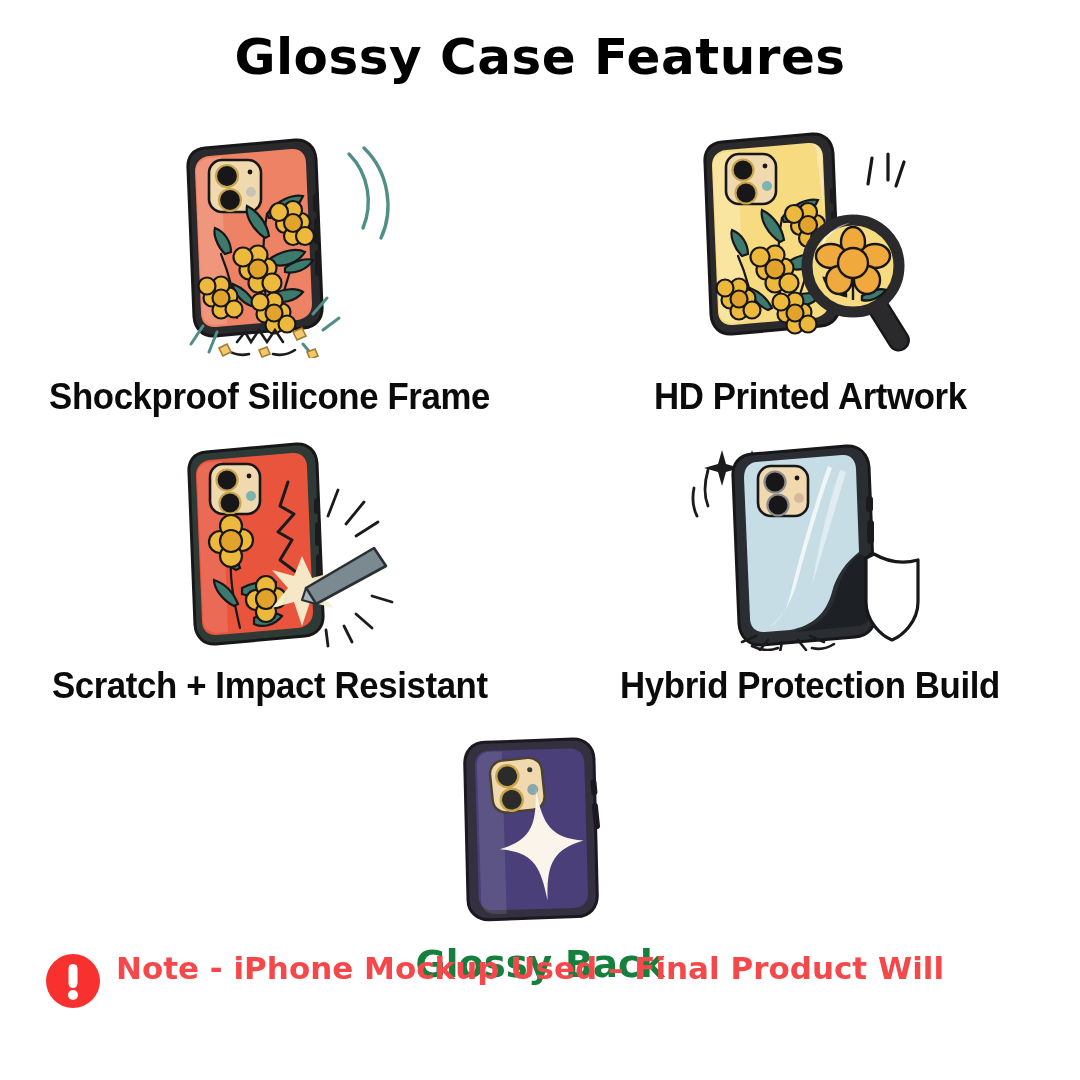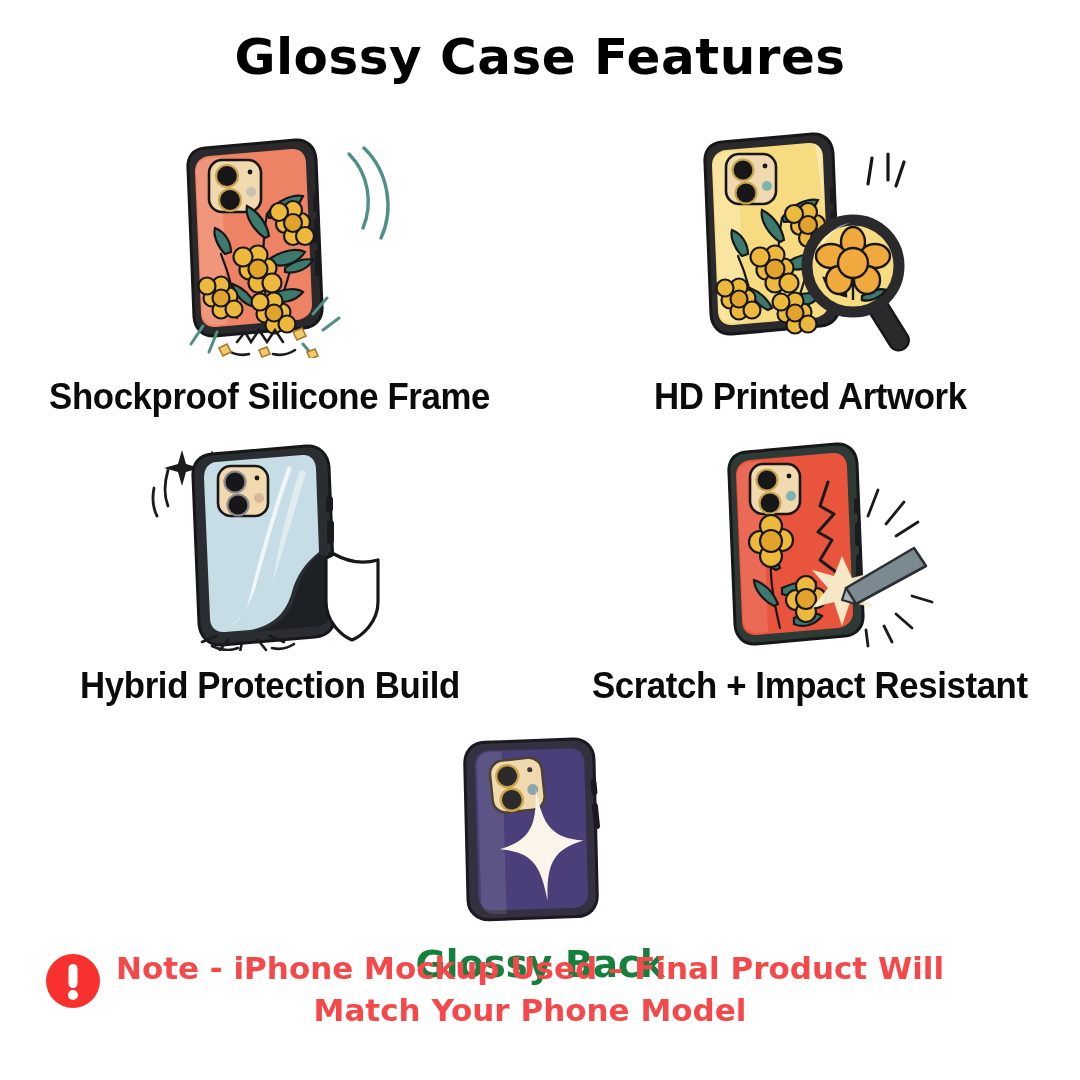--- a/index.html
+++ b/index.html
@@ -342,20 +342,93 @@
         </svg>
         <div class="feature-label">HD Printed Artwork</div>
       </div>
     </div>
 
     <div class="row row2">
 
       <div class="cell">
         <svg class="art" width="300" height="215" viewBox="0 0 300 215">
 
+          <g>
+            <path d="M86 16 L176 8 C188 7 196 15 197 27 L203 178 C204 190 197 199 185 200 L96 208 C84 209 76 201 75 189 L69 37 C68 25 74 17 86 16 Z" fill="#2e3a36" stroke="#17171a" stroke-width="3"></path>
+            <path d="M90 24 L172 17 C181 16 187 22 187 31 L193 176 C193 185 187 191 178 192 L97 199 C88 200 82 194 82 185 L76 40 C76 31 81 25 90 24 Z" fill="#e8543c"></path>
+            <path d="M91 26 L102 25 L108 196 L97 197 C89 197 83 192 83 184 L77 39 C77 31 83 27 91 26 Z" fill="#ffffff" opacity="0.13"></path>
+            <g fill="#1b1b1e">
+              <rect x="194" y="62" width="6" height="16" rx="3"></rect>
+              <rect x="195" y="86" width="6" height="24" rx="3"></rect>
+              <rect x="196" y="118" width="6" height="24" rx="3"></rect>
+            </g>
+          </g>
+
+          <g>
+            <rect x="90" y="28" width="50" height="50" rx="13" fill="#f0d9ae" stroke="#17171a" stroke-width="2.6"></rect>
+            <circle cx="107" cy="44" r="10.5" fill="#17171a" stroke="#c8a44a" stroke-width="2.2"></circle>
+            <circle cx="110" cy="67" r="10.5" fill="#17171a" stroke="#c8a44a" stroke-width="2.2"></circle>
+            <circle cx="129" cy="40" r="2.4" fill="#17171a"></circle>
+            <circle cx="131" cy="60" r="5" fill="#7fb3ad"></circle>
+          </g>
+
+          <g stroke="#17171a" stroke-width="2.2" stroke-linecap="round">
+            <g fill="none">
+              <path d="M120 192 C114 166 108 138 112 112"></path>
+              <path d="M140 188 C146 172 152 156 156 146"></path>
+            </g>
+            <g fill="#3d7a6e">
+              <path d="M116 134 C104 128 96 114 98 106 C110 112 118 124 120 132 Z"></path>
+              <path d="M122 152 C134 146 148 144 154 148 C146 158 132 162 122 158 Z"></path>
+              <path d="M114 170 C102 164 94 152 94 144 C106 148 114 158 118 168 Z"></path>
+              <path d="M134 182 C146 176 156 176 162 180 C154 190 142 192 134 188 Z"></path>
+            </g>
+            <g fill="#edb93c">
+              <circle cx="100" cy="106" r="11"></circle>
+              <circle cx="122" cy="104" r="11"></circle>
+              <circle cx="111" cy="90" r="11"></circle>
+              <circle cx="111" cy="120" r="11"></circle>
+            </g>
+            <circle cx="111" cy="105" r="11" fill="#e2a32c"></circle>
+            <g fill="#edb93c">
+              <circle cx="136" cy="164" r="10"></circle>
+              <circle cx="156" cy="162" r="10"></circle>
+              <circle cx="146" cy="150" r="10"></circle>
+              <circle cx="146" cy="176" r="10"></circle>
+            </g>
+            <circle cx="146" cy="163" r="10" fill="#e2a32c"></circle>
+          </g>
+
+          <g fill="none" stroke="#1b1b1e" stroke-width="3" stroke-linecap="round" stroke-linejoin="round">
+            <path d="M168 46 L160 70 L174 78 L158 96 L172 104 L160 124 L176 136"></path>
+          </g>
+
+          <path d="M182 120 L192 142 L214 136 L196 154 L214 172 L190 166 L182 190 L174 166 L152 172 L168 152 L152 134 L174 140 Z" fill="#f7f0cf" stroke="none" opacity="0.95"></path>
+
+          <g>
+            <path d="M186 152 L254 112 L266 130 L196 168 Z" fill="#7b8a90" stroke="#2a2f33" stroke-width="2.6" stroke-linejoin="round"></path>
+            <path d="M186 152 L196 168 L182 164 Z" fill="#a7b4b9" stroke="#2a2f33" stroke-width="2.2" stroke-linejoin="round"></path>
+          </g>
+
+          <g stroke="#1b1b1e" stroke-width="2.8" stroke-linecap="round" fill="none">
+            <path d="M218 54 L208 80"></path>
+            <path d="M244 66 L226 88"></path>
+            <path d="M258 86 L236 100"></path>
+            <path d="M236 178 L252 192"></path>
+            <path d="M224 190 L232 206"></path>
+            <path d="M206 194 L208 210"></path>
+            <path d="M252 160 L272 166"></path>
+          </g>
+        </svg>
+        <div class="feature-label">Scratch + Impact Resistant</div>
+      </div>
+
+      <div class="cell">
+        <svg class="art" width="300" height="215" viewBox="0 0 300 215">
+
           <g fill="none" stroke="#1b1b1e" stroke-width="2.8" stroke-linecap="round">
             <path d="M48 34 C44 48 44 60 48 70"></path>
             <path d="M34 52 C32 62 33 72 37 80"></path>
           </g>
           <g fill="#1b1b1e">
             <path d="M62 14 L66 28 L80 32 L66 36 L62 50 L58 36 L44 32 L58 28 Z"></path>
             <path d="M92 18 L95 27 L104 30 L95 33 L92 42 L89 33 L80 30 L89 27 Z" fill="none" stroke="#1b1b1e" stroke-width="2.4"></path>
           </g>
 
           <g>
@@ -393,93 +466,20 @@
             <path d="M108 204 L100 214"></path>
             <path d="M122 206 L120 216"></path>
             <path d="M138 204 L146 214"></path>
             <path d="M150 200 L164 206"></path>
             <path d="M92 210 C100 214 110 215 118 212"></path>
             <path d="M152 212 C160 214 168 212 174 208"></path>
           </g>
         </svg>
         <div class="feature-label">Hybrid Protection Build</div>
       </div>
-
-      <div class="cell">
-        <svg class="art" width="300" height="215" viewBox="0 0 300 215">
-
-          <g>
-            <path d="M86 16 L176 8 C188 7 196 15 197 27 L203 178 C204 190 197 199 185 200 L96 208 C84 209 76 201 75 189 L69 37 C68 25 74 17 86 16 Z" fill="#2e3a36" stroke="#17171a" stroke-width="3"></path>
-            <path d="M90 24 L172 17 C181 16 187 22 187 31 L193 176 C193 185 187 191 178 192 L97 199 C88 200 82 194 82 185 L76 40 C76 31 81 25 90 24 Z" fill="#e8543c"></path>
-            <path d="M91 26 L102 25 L108 196 L97 197 C89 197 83 192 83 184 L77 39 C77 31 83 27 91 26 Z" fill="#ffffff" opacity="0.13"></path>
-            <g fill="#1b1b1e">
-              <rect x="194" y="62" width="6" height="16" rx="3"></rect>
-              <rect x="195" y="86" width="6" height="24" rx="3"></rect>
-              <rect x="196" y="118" width="6" height="24" rx="3"></rect>
-            </g>
-          </g>
-
-          <g>
-            <rect x="90" y="28" width="50" height="50" rx="13" fill="#f0d9ae" stroke="#17171a" stroke-width="2.6"></rect>
-            <circle cx="107" cy="44" r="10.5" fill="#17171a" stroke="#c8a44a" stroke-width="2.2"></circle>
-            <circle cx="110" cy="67" r="10.5" fill="#17171a" stroke="#c8a44a" stroke-width="2.2"></circle>
-            <circle cx="129" cy="40" r="2.4" fill="#17171a"></circle>
-            <circle cx="131" cy="60" r="5" fill="#7fb3ad"></circle>
-          </g>
-
-          <g stroke="#17171a" stroke-width="2.2" stroke-linecap="round">
-            <g fill="none">
-              <path d="M120 192 C114 166 108 138 112 112"></path>
-              <path d="M140 188 C146 172 152 156 156 146"></path>
-            </g>
-            <g fill="#3d7a6e">
-              <path d="M116 134 C104 128 96 114 98 106 C110 112 118 124 120 132 Z"></path>
-              <path d="M122 152 C134 146 148 144 154 148 C146 158 132 162 122 158 Z"></path>
-              <path d="M114 170 C102 164 94 152 94 144 C106 148 114 158 118 168 Z"></path>
-              <path d="M134 182 C146 176 156 176 162 180 C154 190 142 192 134 188 Z"></path>
-            </g>
-            <g fill="#edb93c">
-              <circle cx="100" cy="106" r="11"></circle>
-              <circle cx="122" cy="104" r="11"></circle>
-              <circle cx="111" cy="90" r="11"></circle>
-              <circle cx="111" cy="120" r="11"></circle>
-            </g>
-            <circle cx="111" cy="105" r="11" fill="#e2a32c"></circle>
-            <g fill="#edb93c">
-              <circle cx="136" cy="164" r="10"></circle>
-              <circle cx="156" cy="162" r="10"></circle>
-              <circle cx="146" cy="150" r="10"></circle>
-              <circle cx="146" cy="176" r="10"></circle>
-            </g>
-            <circle cx="146" cy="163" r="10" fill="#e2a32c"></circle>
-          </g>
-
-          <g fill="none" stroke="#1b1b1e" stroke-width="3" stroke-linecap="round" stroke-linejoin="round">
-            <path d="M168 46 L160 70 L174 78 L158 96 L172 104 L160 124 L176 136"></path>
-          </g>
-
-          <path d="M182 120 L192 142 L214 136 L196 154 L214 172 L190 166 L182 190 L174 166 L152 172 L168 152 L152 134 L174 140 Z" fill="#f7f0cf" stroke="none" opacity="0.95"></path>
-
-          <g>
-            <path d="M186 152 L254 112 L266 130 L196 168 Z" fill="#7b8a90" stroke="#2a2f33" stroke-width="2.6" stroke-linejoin="round"></path>
-            <path d="M186 152 L196 168 L182 164 Z" fill="#a7b4b9" stroke="#2a2f33" stroke-width="2.2" stroke-linejoin="round"></path>
-          </g>
-
-          <g stroke="#1b1b1e" stroke-width="2.8" stroke-linecap="round" fill="none">
-            <path d="M218 54 L208 80"></path>
-            <path d="M244 66 L226 88"></path>
-            <path d="M258 86 L236 100"></path>
-            <path d="M236 178 L252 192"></path>
-            <path d="M224 190 L232 206"></path>
-            <path d="M206 194 L208 210"></path>
-            <path d="M252 160 L272 166"></path>
-          </g>
-        </svg>
-        <div class="feature-label">Scratch + Impact Resistant</div>
-      </div>
     </div>
 
     <div class="row3">
       <div class="cell">
         <svg class="art" width="260" height="200" viewBox="0 0 260 200">
           <g transform="rotate(-6 130 100)">
             <path d="M84 8 L172 14 C184 15 192 24 191 36 L180 172 C179 184 170 192 158 191 L70 185 C58 184 50 175 51 163 L62 27 C63 15 72 7 84 8 Z" fill="#35303f" stroke="#1b1820" stroke-width="3"></path>
             <path d="M88 17 L168 23 C177 24 182 30 181 39 L171 169 C170 178 164 183 155 182 L75 176 C66 175 61 169 62 160 L72 30 C73 21 79 16 88 17 Z" fill="#4a3f78"></path>
 
             <path d="M89 18 L100 19 L88 181 L77 180 C69 179 63 174 64 166 L74 30 C75 22 81 17 89 18 Z" fill="#ffffff" opacity="0.11"></path>
@@ -506,17 +506,16 @@
   </div>
 
   <div class="note">
     <svg class="note-icon" width="58" height="58" viewBox="0 0 58 58">
       <circle cx="29" cy="29" r="27" fill="#f8312f"></circle>
       <rect x="24.5" y="12" width="9" height="24" rx="4.5" fill="#ffffff"></rect>
       <circle cx="29" cy="43" r="5" fill="#ffffff"></circle>
     </svg>
     <div class="note-text" style="color:#f4484a">
       <span class="note-line">Note - iPhone Mockup Used – Final Product Will</span>
-      <span class="note-line">Match Your Phone Model</span>
     </div>
   </div>
 
 </div>
 
 </body></html>

